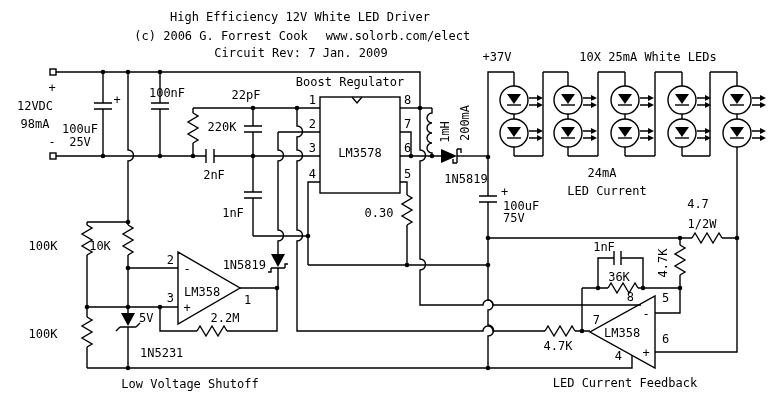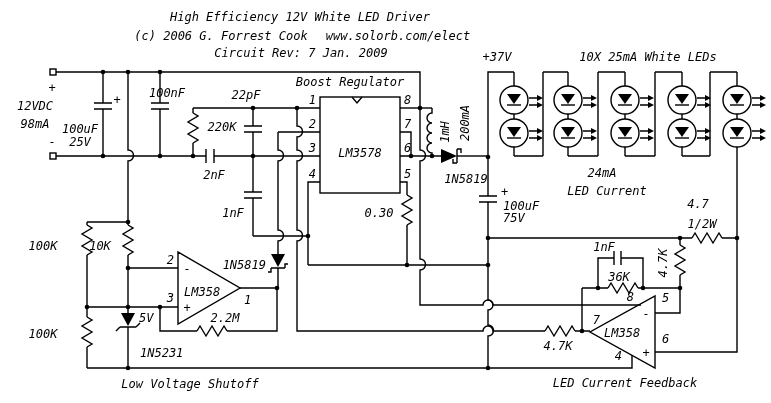--- a/index.html
+++ b/index.html
@@ -1,17 +1,17 @@
 <!DOCTYPE html>
 <html><head>
 <meta charset="utf-8">
 <style>
   html,body{margin:0;padding:0;background:#fff;}
   .stage{position:relative;width:771px;height:403px;background:#ffffff;overflow:hidden;
-         font-family:"DejaVu Sans Mono","Liberation Mono",monospace;font-style:italic;}
+         font-family:"DejaVu Sans Mono","Liberation Mono",monospace;}
   svg{display:block}
   svg text{font-family:"DejaVu Sans Mono","Liberation Mono",monospace;font-size:12px;fill:#000;}
   svg text.rot{font-size:12px;}
   .w{stroke:#000;stroke-width:1.4;fill:none;}
   .f{fill:#000;stroke:none;}
   .dot{fill:#000;stroke:none;}
 </style>
 </head>
 <body>
 

